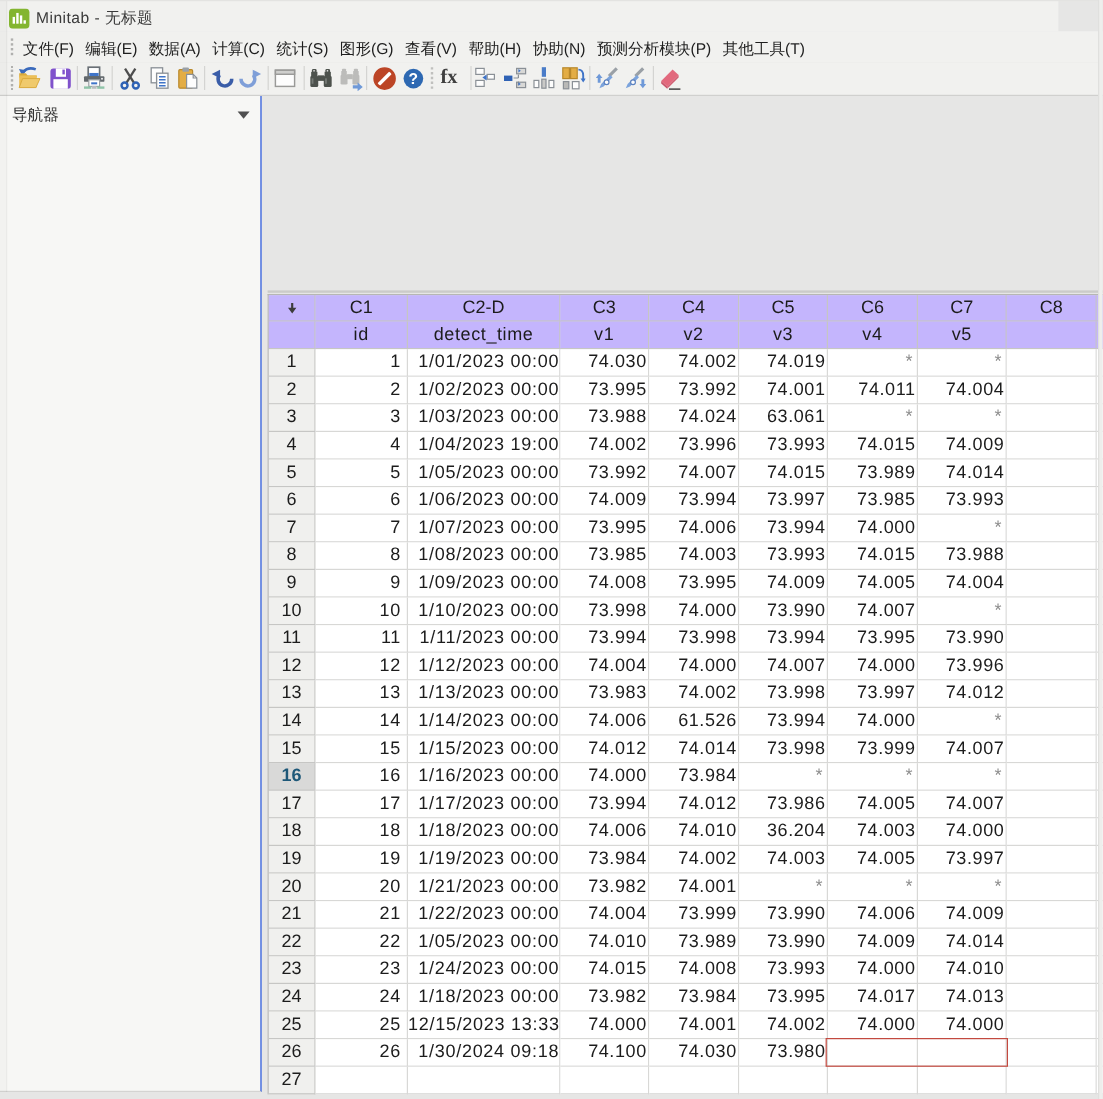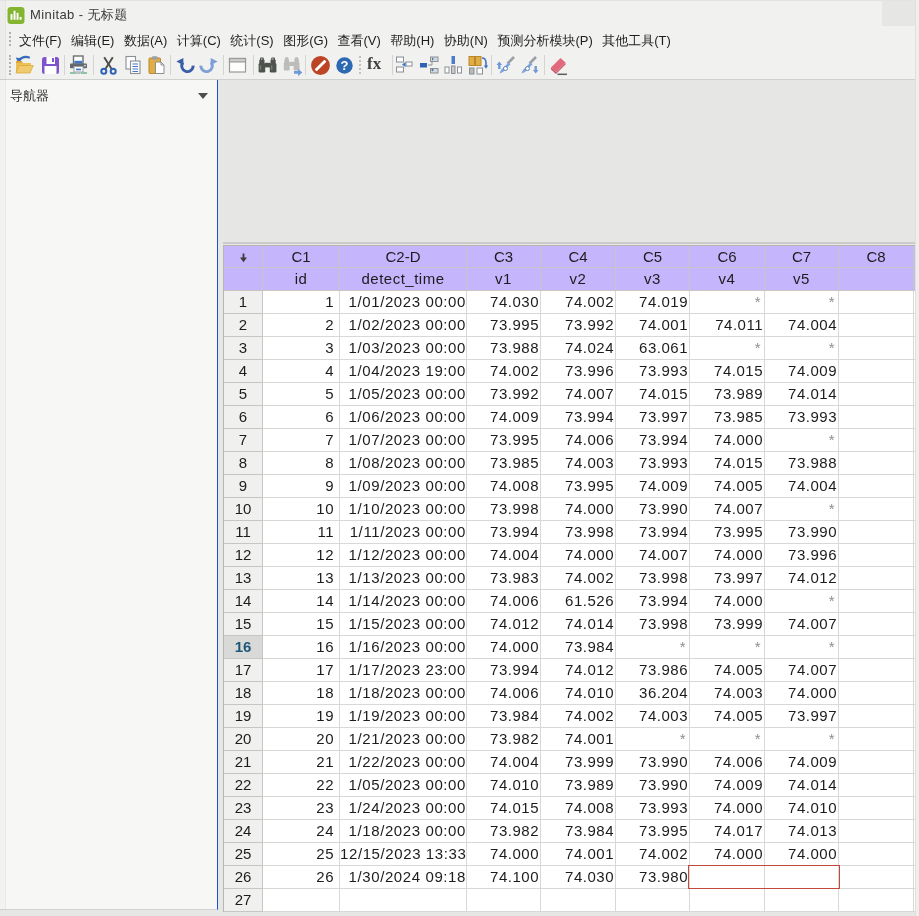--- a/index.html
+++ b/index.html
@@ -382,21 +382,21 @@
     <div class="c date">1/16/2023 00:00</div>
     <div class="c num">74.000</div>
     <div class="c num">73.984</div>
     <div class="c num miss">*</div>
     <div class="c num miss">*</div>
     <div class="c num miss">*</div>
     <div class="c num"></div>
     <div class="c num"></div>
 <div class="c rh">17</div>
     <div class="c num idc">17</div>
-    <div class="c date">1/17/2023 23:00</div>
+    <div class="c date">1/17/2023 00:00</div>
     <div class="c num">73.994</div>
     <div class="c num">74.012</div>
     <div class="c num">73.986</div>
     <div class="c num">74.005</div>
     <div class="c num">74.007</div>
     <div class="c num"></div>
     <div class="c num"></div>
 <div class="c rh">18</div>
     <div class="c num idc">18</div>
     <div class="c date">1/18/2023 00:00</div>

